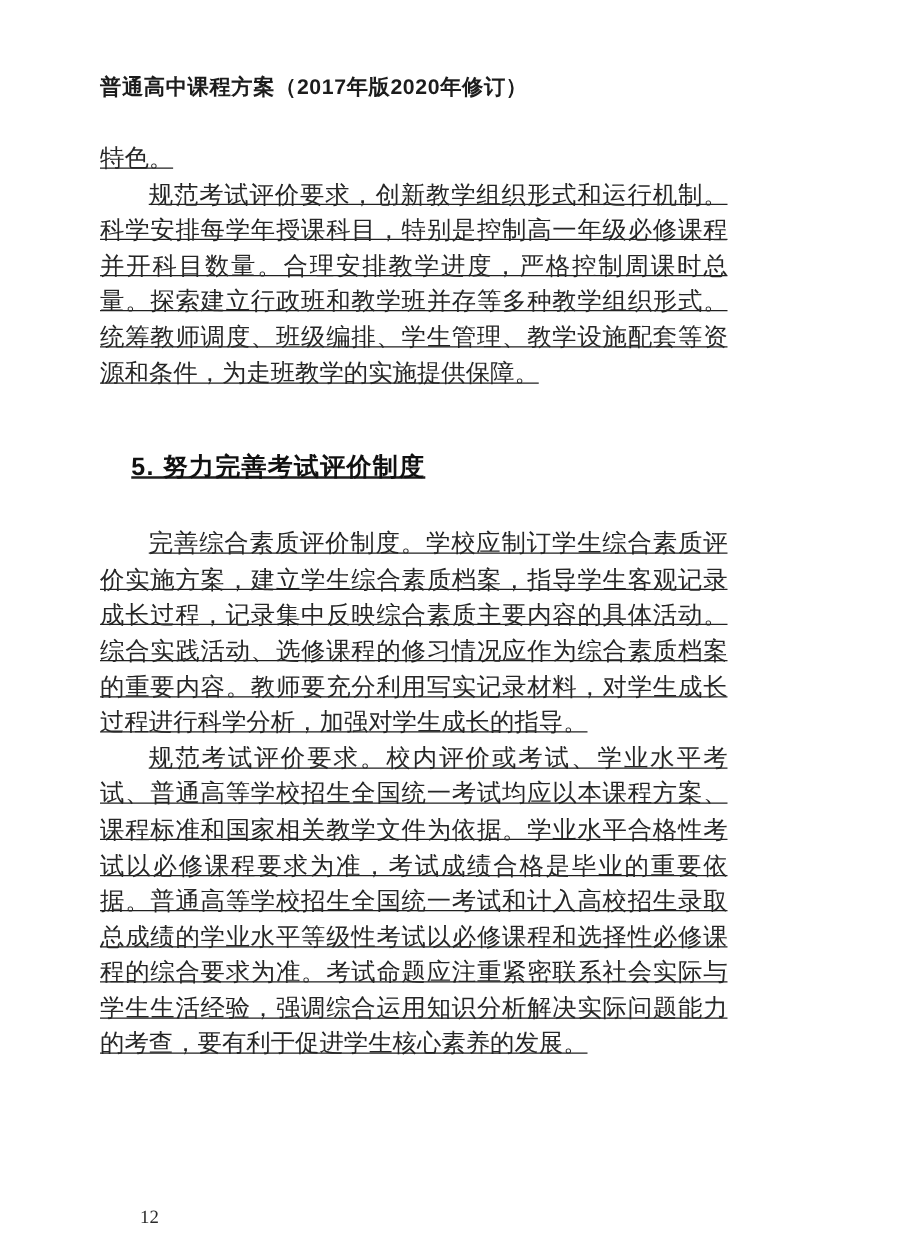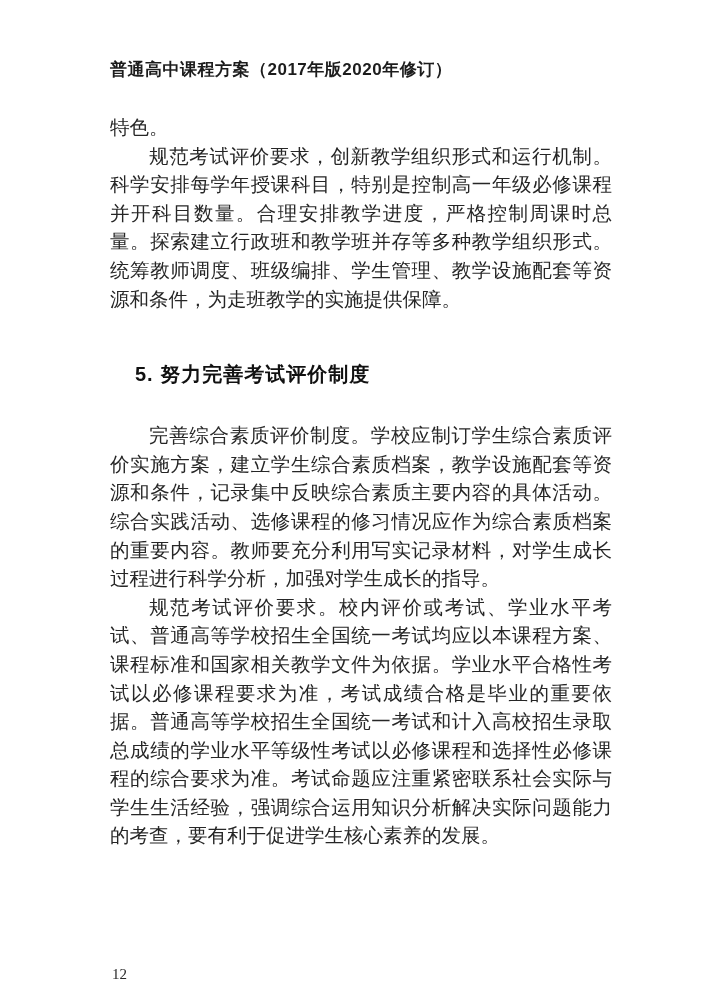--- a/index.html
+++ b/index.html
@@ -9,35 +9,36 @@
     width: 718px;
     height: 1005px;
     overflow: hidden;
   }
   .page {
     position: relative;
     width: 718px;
     height: 1005px;
     background: #ffffff;
     box-sizing: border-box;
-    padding: 60px 106px 0 110px;
+    padding: 60px 106px 0 80px;
     font-family: "Liberation Serif", "DejaVu Serif", serif;
     color: #212121;
   }
   .running-header {
     font-family: "Liberation Sans", "DejaVu Sans", sans-serif;
     font-weight: 700;
     font-size: 17px;
     line-height: 20px;
     color: #1c1c1c;
     letter-spacing: 0.5px;
   }
   .content {
     margin-top: 34px;
     width: 502px;
+    text-decoration: underline;
   }
   .content p {
     margin: 0;
     font-size: 19.5px;
     line-height: 28.6px;
     text-align: justify;
     text-justify: inter-ideograph;
     color: #262626;
   }
   .content p.indent {
@@ -71,21 +72,21 @@
 
   <div class="content">
 
     <p>特色。</p>
 
     <p class="indent">规范考试评价要求，创新教学组织形式和运行机制。科学安排每学年授课科目，特别是控制高一年级必修课程并开科目数量。合理安排教学进度，严格控制周课时总量。探索建立行政班和教学班并存等多种教学组织形式。统筹教师调度、班级编排、学生管理、教学设施配套等资源和条件，为走班教学的实施提供保障。</p>
 
     <h2 class="section-heading">5. 努力完善考试评价制度</h2>
 
 
-    <p class="indent">完善综合素质评价制度。学校应制订学生综合素质评价实施方案，建立学生综合素质档案，教学设施配套等资源和条件，记录集中反映综合素质主要内容的具体活动。综合实践活动、选修课程的修习情况应作为综合素质档案的重要内容。教师要充分利用写实记录材料，对学生成长过程进行科学分析，加强对学生成长的指导。</p>
+    <p class="indent">完善综合素质评价制度。学校应制订学生综合素质评价实施方案，建立学生综合素质档案，指导学生客观记录成长过程，记录集中反映综合素质主要内容的具体活动。综合实践活动、选修课程的修习情况应作为综合素质档案的重要内容。教师要充分利用写实记录材料，对学生成长过程进行科学分析，加强对学生成长的指导。</p>
 
     <p class="indent">规范考试评价要求。校内评价或考试、学业水平考试、普通高等学校招生全国统一考试均应以本课程方案、课程标准和国家相关教学文件为依据。学业水平合格性考试以必修课程要求为准，考试成绩合格是毕业的重要依据。普通高等学校招生全国统一考试和计入高校招生录取总成绩的学业水平等级性考试以必修课程和选择性必修课程的综合要求为准。考试命题应注重紧密联系社会实际与学生生活经验，强调综合运用知识分析解决实际问题能力的考查，要有利于促进学生核心素养的发展。</p>
 
   </div>
 
   <div class="page-number">12</div>
 
 </div>
 
 </body></html>

